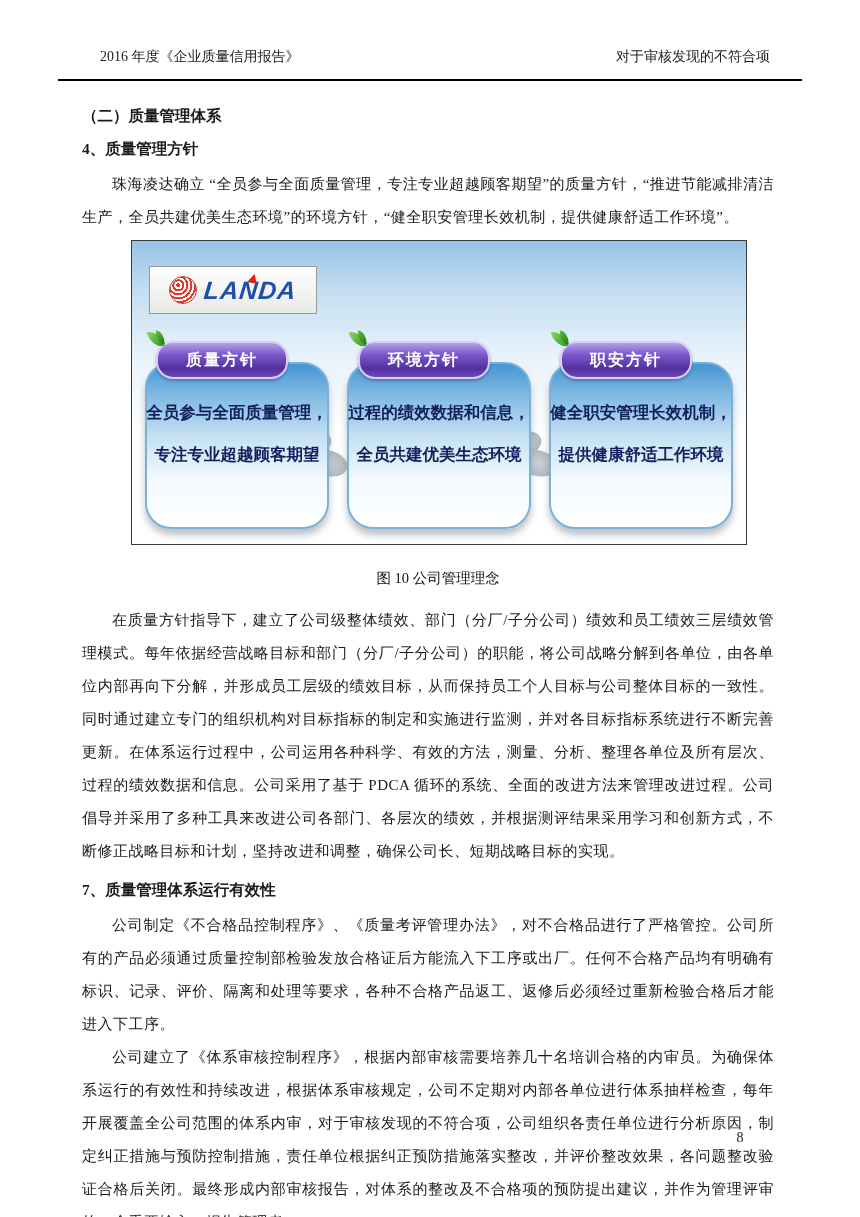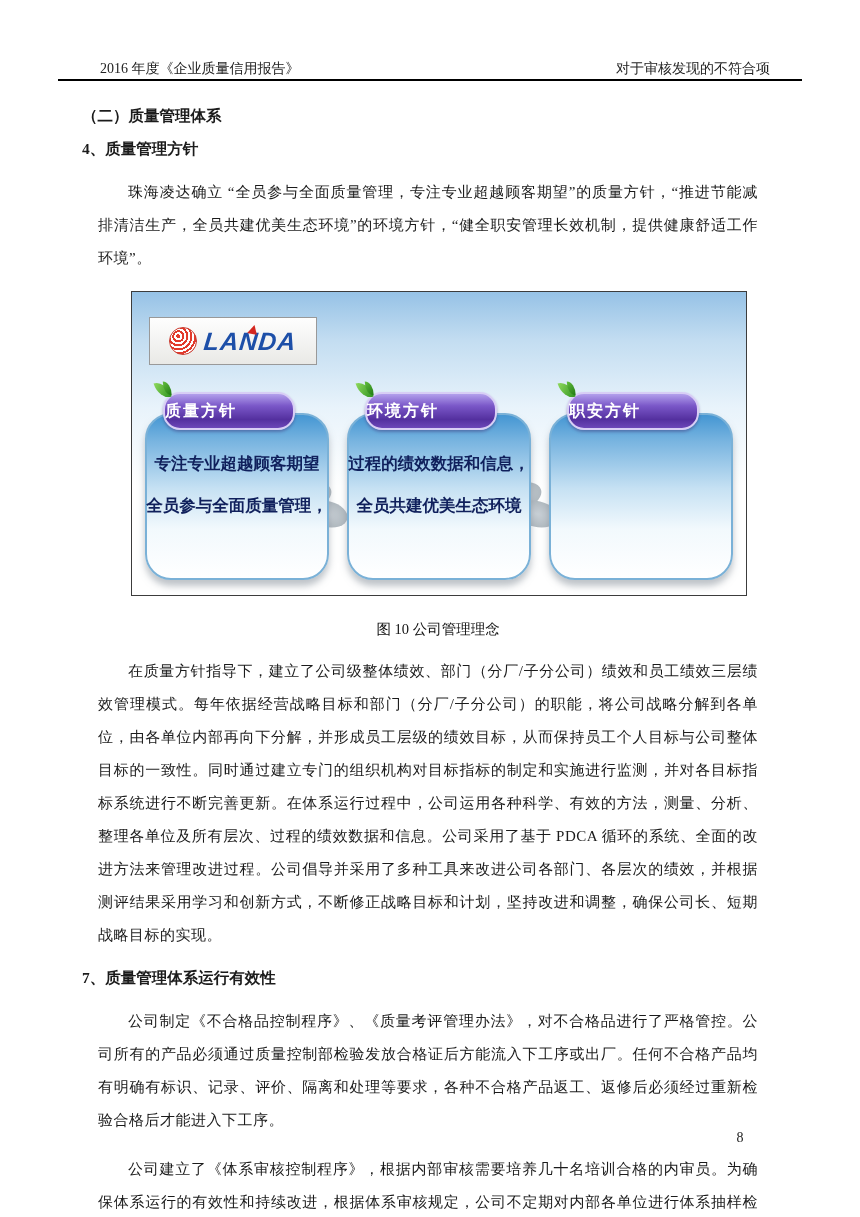--- a/index.html
+++ b/index.html
@@ -2,32 +2,32 @@
 <html><head>
 <meta charset="utf-8">
 <style>
   html,body{margin:0;padding:0;}
   body{
     width:860px;height:1217px;background:#ffffff;position:relative;overflow:hidden;
     font-family:"Liberation Serif","DejaVu Serif",serif;color:#1b1b1b;
   }
   
   .header-row{
-    position:absolute;top:60px;left:100px;right:90px;
+    position:absolute;top:48px;left:100px;right:90px;
     display:flex;justify-content:space-between;font-size:14px;color:#222;gap:32px;
   }
   .header-rule{
     position:absolute;top:79px;left:58px;width:744px;height:2px;background:#000;
   }
   
   .content{position:absolute;top:106px;left:82px;width:692px;}
   .h-sec{font-size:15.5px;font-weight:bold;margin:0 0 10px 0;}
   .h-sub{font-size:15.5px;font-weight:bold;margin:12px 0 8px 0;}
   .para{
-    font-size:15px;line-height:33px;text-align:justify;text-indent:2em;margin:16px;
+    font-size:15px;line-height:33px;text-align:justify;text-indent:2em;margin:0;
     letter-spacing:0.5px;
   }
   .para+.para{margin-top:0;}
   
   .figure{
     margin:6px 0 0 49px;width:614px;height:303px;border:1px solid #3c3c3c;
     position:relative;
     background:linear-gradient(180deg,#96c2e6 0%,#c3ddf1 16%,#e8f3fb 38%,#ffffff 64%,#ffffff 100%);
   }
   .logo-box{
@@ -49,27 +49,27 @@
     position:absolute;left:46%;top:-2px;width:0;height:0;
     border-left:5px solid transparent;border-right:5px solid transparent;
     border-bottom:9px solid #d4261f;transform:rotate(10deg);
   }
   .cards-row{
     position:absolute;left:13px;top:100px;width:588px;
     display:flex;justify-content:space-between;
   }
   .card-col{position:relative;width:184px;}
   .tab{
-    position:relative;z-index:3;width:128px;height:34px;margin-left:18px;
+    position:relative;z-index:3;width:128px;height:34px;margin-left:11px;
     border-radius:17px;
     background:linear-gradient(180deg,#b3a0ec 0%,#7a57c8 35%,#54309f 75%,#6c47b8 100%);
     border:2px solid #d8cef5;
     color:#ffffff;font-weight:bold;font-size:16px;
     font-family:"Liberation Sans","DejaVu Sans",sans-serif;
-    display:flex;align-items:center;letter-spacing:2px;
+    display:flex;align-items:center;justify-content:center;letter-spacing:2px;
     box-shadow:0 2px 3px rgba(60,40,110,0.4);
   }
   .leaf-icon{
     position:absolute;left:-9px;top:-13px;z-index:4;width:13px;height:18px;
     background:linear-gradient(135deg,#8fd95c,#2f9421);
     border-radius:0 100% 0 100%;transform:rotate(-18deg);
   }
   .leaf-icon::after{
     content:"";position:absolute;left:7px;top:2px;width:9px;height:14px;
     background:linear-gradient(135deg,#63bd3c,#1f7a14);
@@ -136,22 +136,22 @@
 
     <div class="cards-row">
 
       <div class="card-col">
         <div class="tab">
           <span class="leaf-icon"></span>
           <span>质量方针</span>
         </div>
         <div class="card"></div>
         <div class="card-text">
+          <div>全员参与全面质量管理，</div>
           <div>专注专业超越顾客期望</div>
-          <div>全员参与全面质量管理，</div>
         </div>
       </div>
 
       <div class="card-col">
         <div class="tab">
           <span class="leaf-icon"></span>
           <span>环境方针</span>
         </div>
         <div class="card"></div>
         <div class="card-text">
@@ -159,20 +159,24 @@
           <div>全员共建优美生态环境</div>
         </div>
       </div>
 
       <div class="card-col">
         <div class="tab">
           <span class="leaf-icon"></span>
           <span>职安方针</span>
         </div>
         <div class="card"></div>
+        <div class="card-text">
+          <div>健全职安管理长效机制，</div>
+          <div>提供健康舒适工作环境</div>
+        </div>
       </div>
 
     </div>
   </div>
 
   <div class="caption">图 10 公司管理理念</div>
 
   <p class="para p-after-figure">在质量方针指导下，建立了公司级整体绩效、部门（分厂/子分公司）绩效和员工绩效三层绩效管理模式。每年依据经营战略目标和部门（分厂/子分公司）的职能，将公司战略分解到各单位，由各单位内部再向下分解，并形成员工层级的绩效目标，从而保持员工个人目标与公司整体目标的一致性。同时通过建立专门的组织机构对目标指标的制定和实施进行监测，并对各目标指标系统进行不断完善更新。在体系运行过程中，公司运用各种科学、有效的方法，测量、分析、整理各单位及所有层次、过程的绩效数据和信息。公司采用了基于 PDCA 循环的系统、全面的改进方法来管理改进过程。公司倡导并采用了多种工具来改进公司各部门、各层次的绩效，并根据测评结果采用学习和创新方式，不断修正战略目标和计划，坚持改进和调整，确保公司长、短期战略目标的实现。</p>
 
   <div class="h-sub">7、质量管理体系运行有效性</div>

